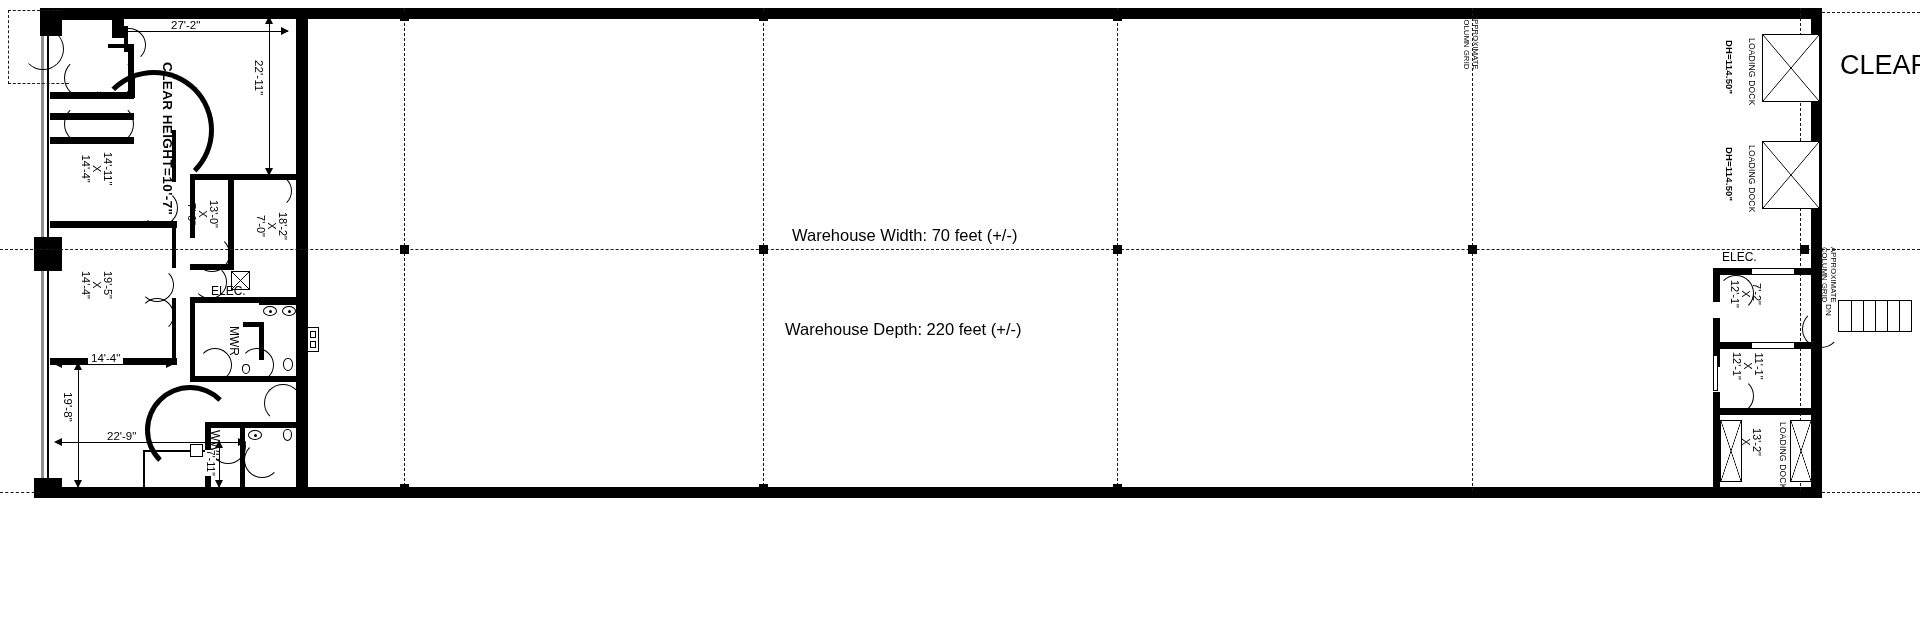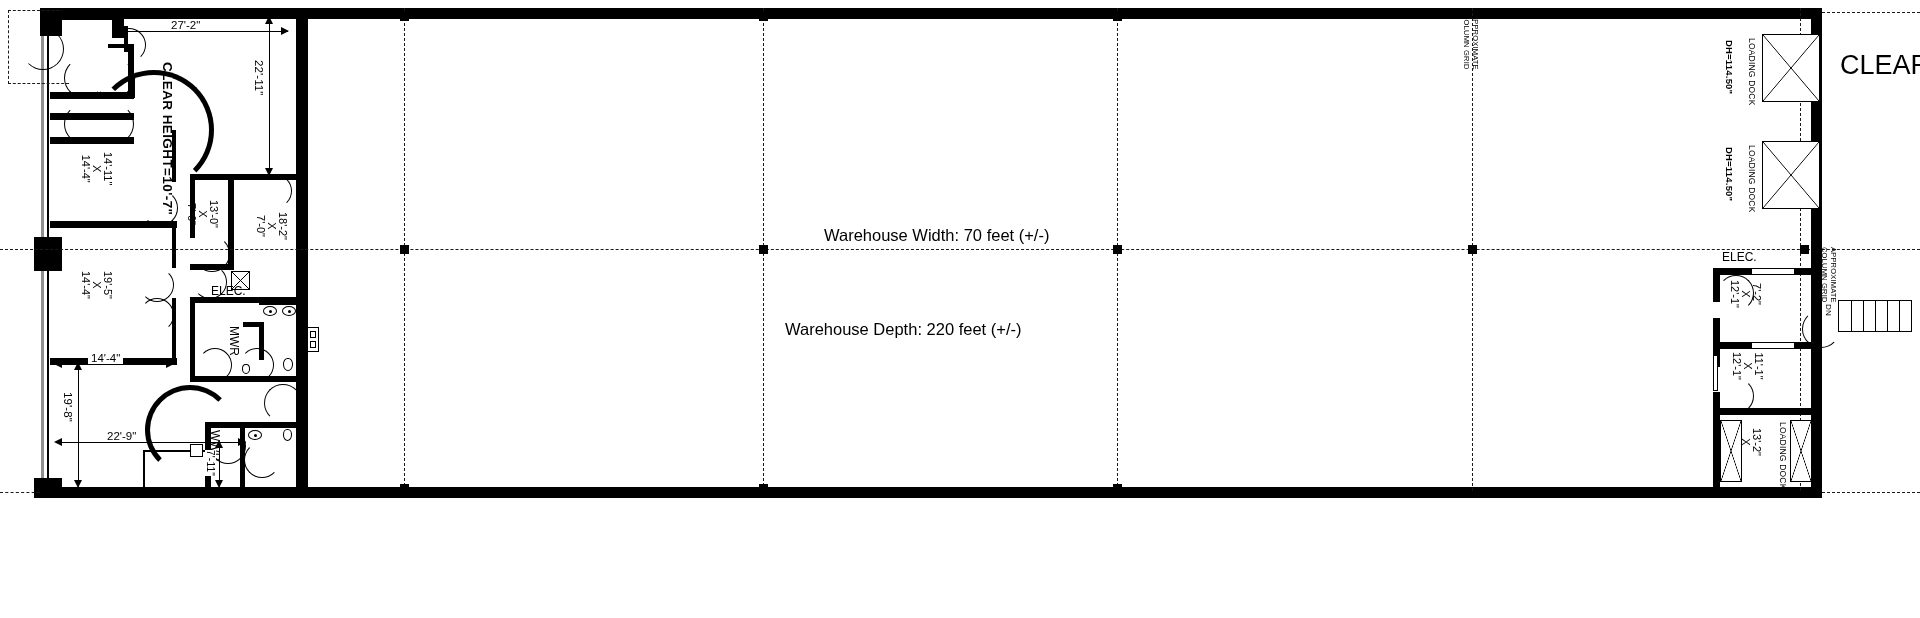--- a/index.html
+++ b/index.html
@@ -221,21 +221,21 @@
 
   <div class="lbl tiny rot90" style="left:1480px;top:14px;line-height:9px;">
     <span>APPROXIMATE</span><br>
     <span>COLUMN GRID</span>
   </div>
   <div class="lbl tiny rot90" style="left:1838px;top:247px;line-height:9px;">
     <span>APPROXIMATE</span><br>
     <span>COLUMN GRID</span>
   </div>
 
-  <div class="lbl mid" style="left:824px;top:226px;">Warehouse Width: 70 feet (+/-)</div>
+  <div class="lbl mid" style="left:792px;top:226px;">Warehouse Width: 70 feet (+/-)</div>
   <div class="lbl mid" style="left:785px;top:320px;">Warehouse Depth: 220 feet (+/-)</div>
 
   <div class="hatchX" style="left:1762px;top:34px;width:58px;height:68px;"></div>
   <div class="lbl tiny rot90" style="left:1757px;top:38px;font-size:8.5px;">LOADING DOCK</div>
   <div class="lbl tiny rot90" style="left:1735px;top:40px;font-size:9.5px;font-weight:bold;">DH=114.50"</div>
 
   <div class="hatchX" style="left:1762px;top:141px;width:58px;height:68px;"></div>
   <div class="lbl tiny rot90" style="left:1757px;top:145px;font-size:8.5px;">LOADING DOCK</div>
   <div class="lbl tiny rot90" style="left:1735px;top:147px;font-size:9.5px;font-weight:bold;">DH=114.50"</div>
 

